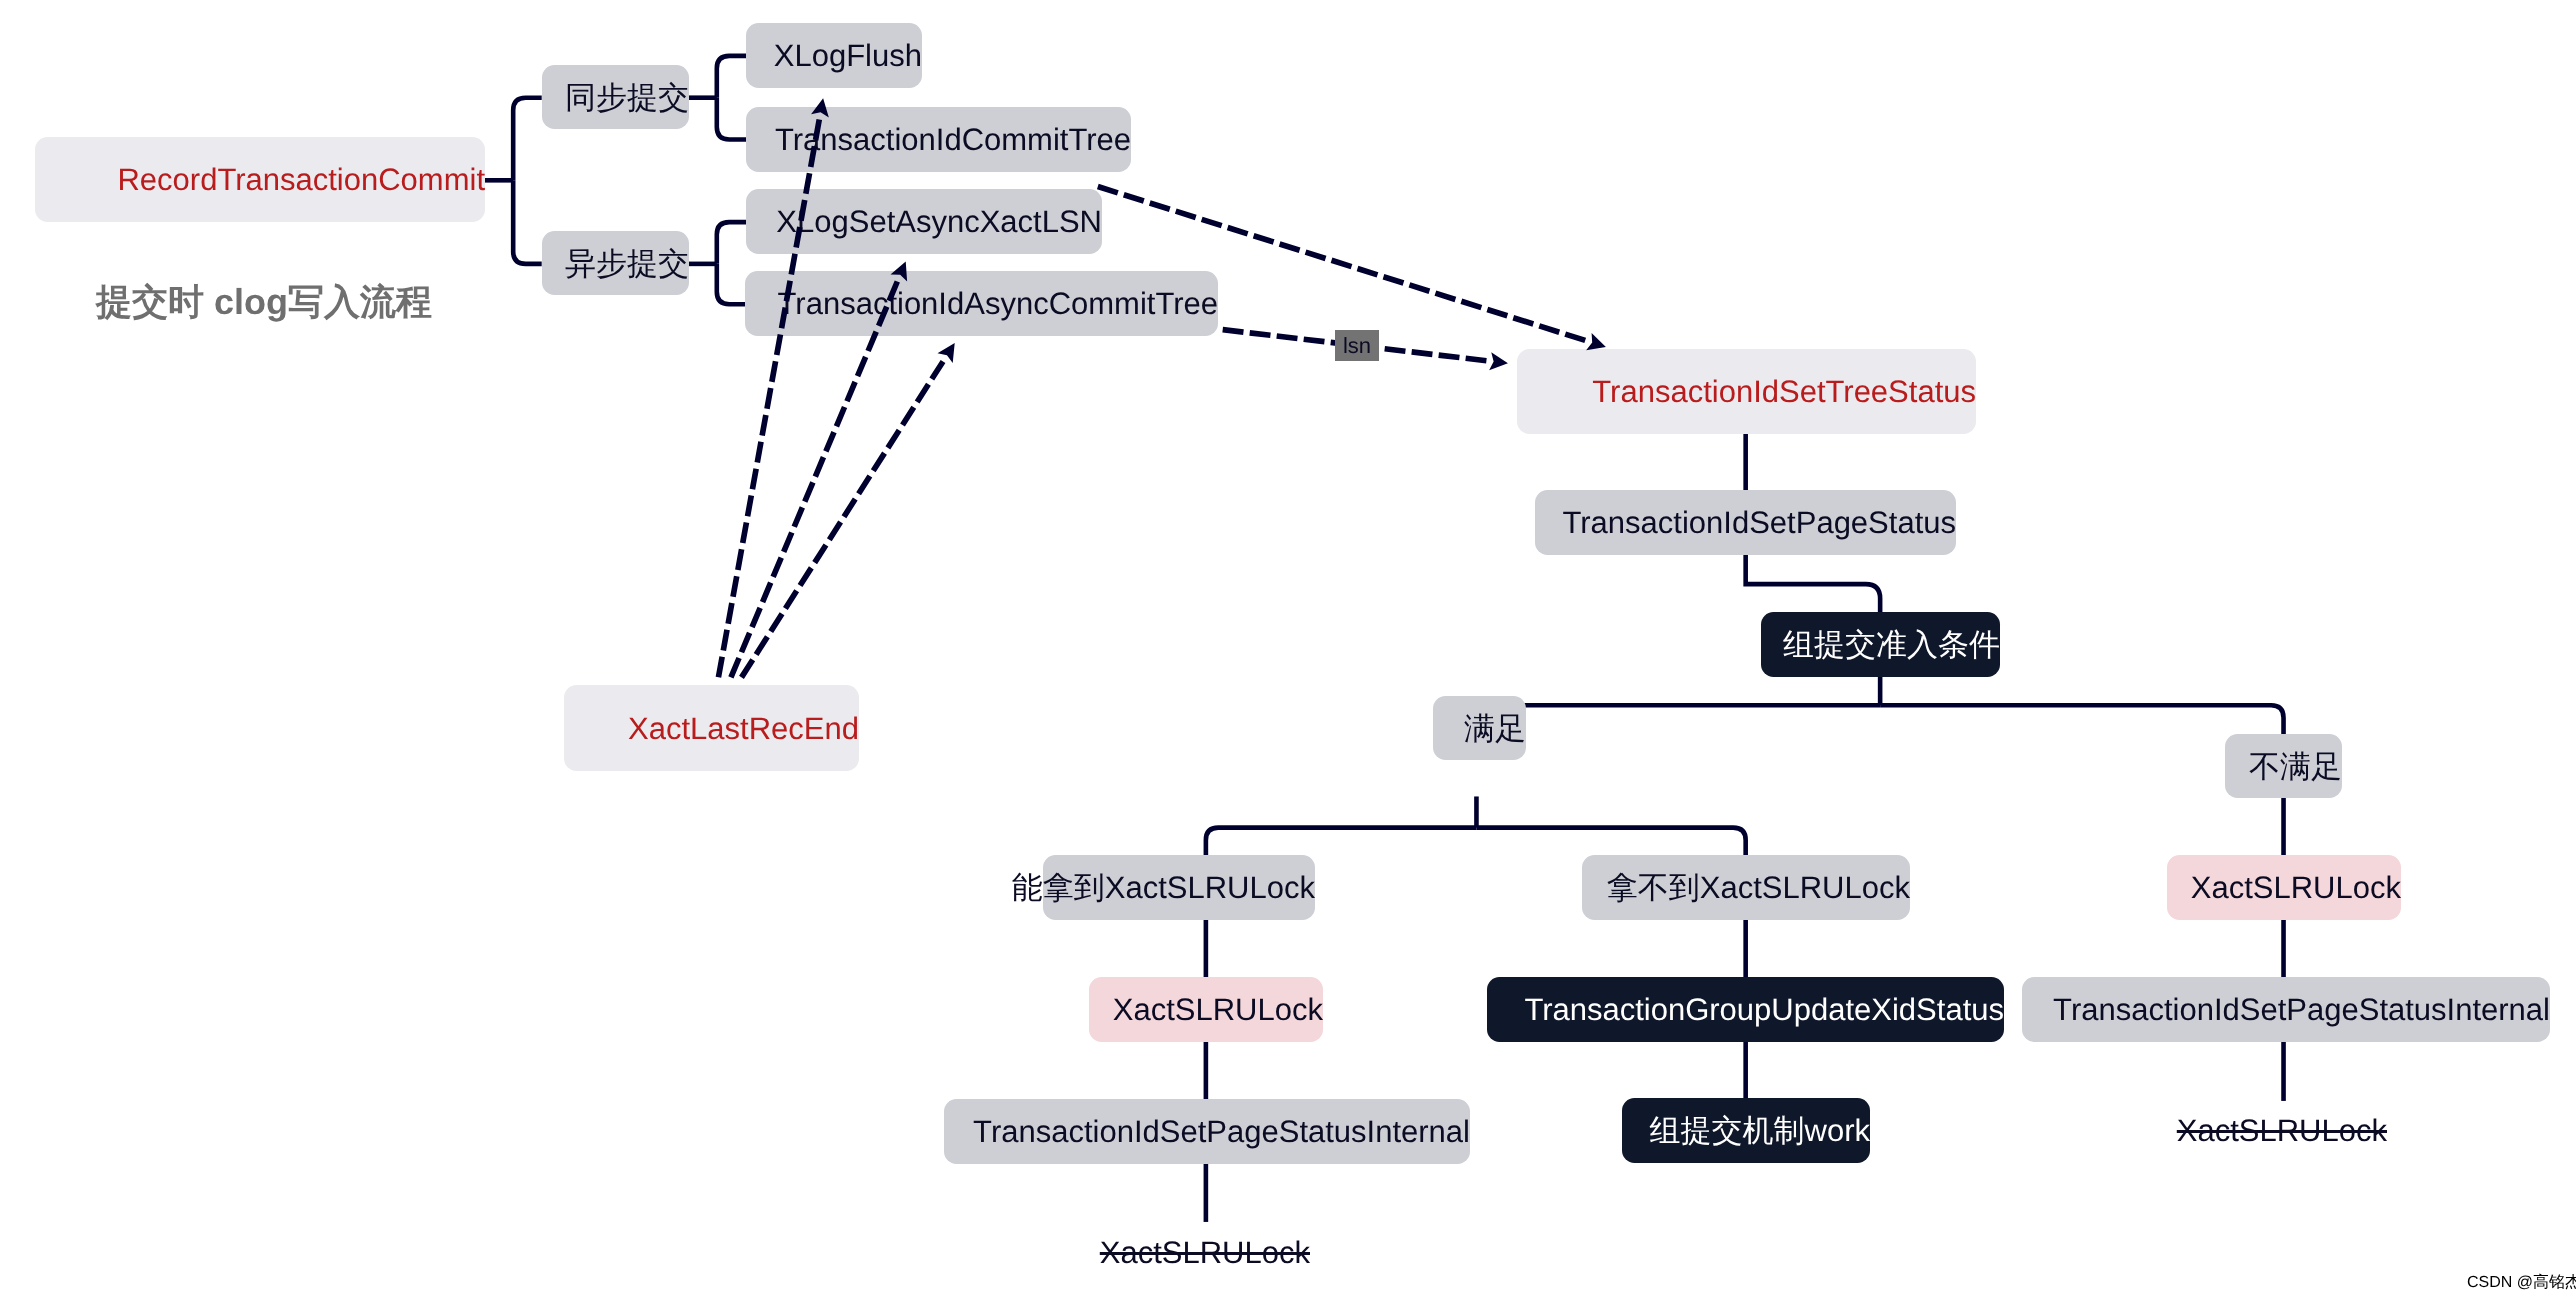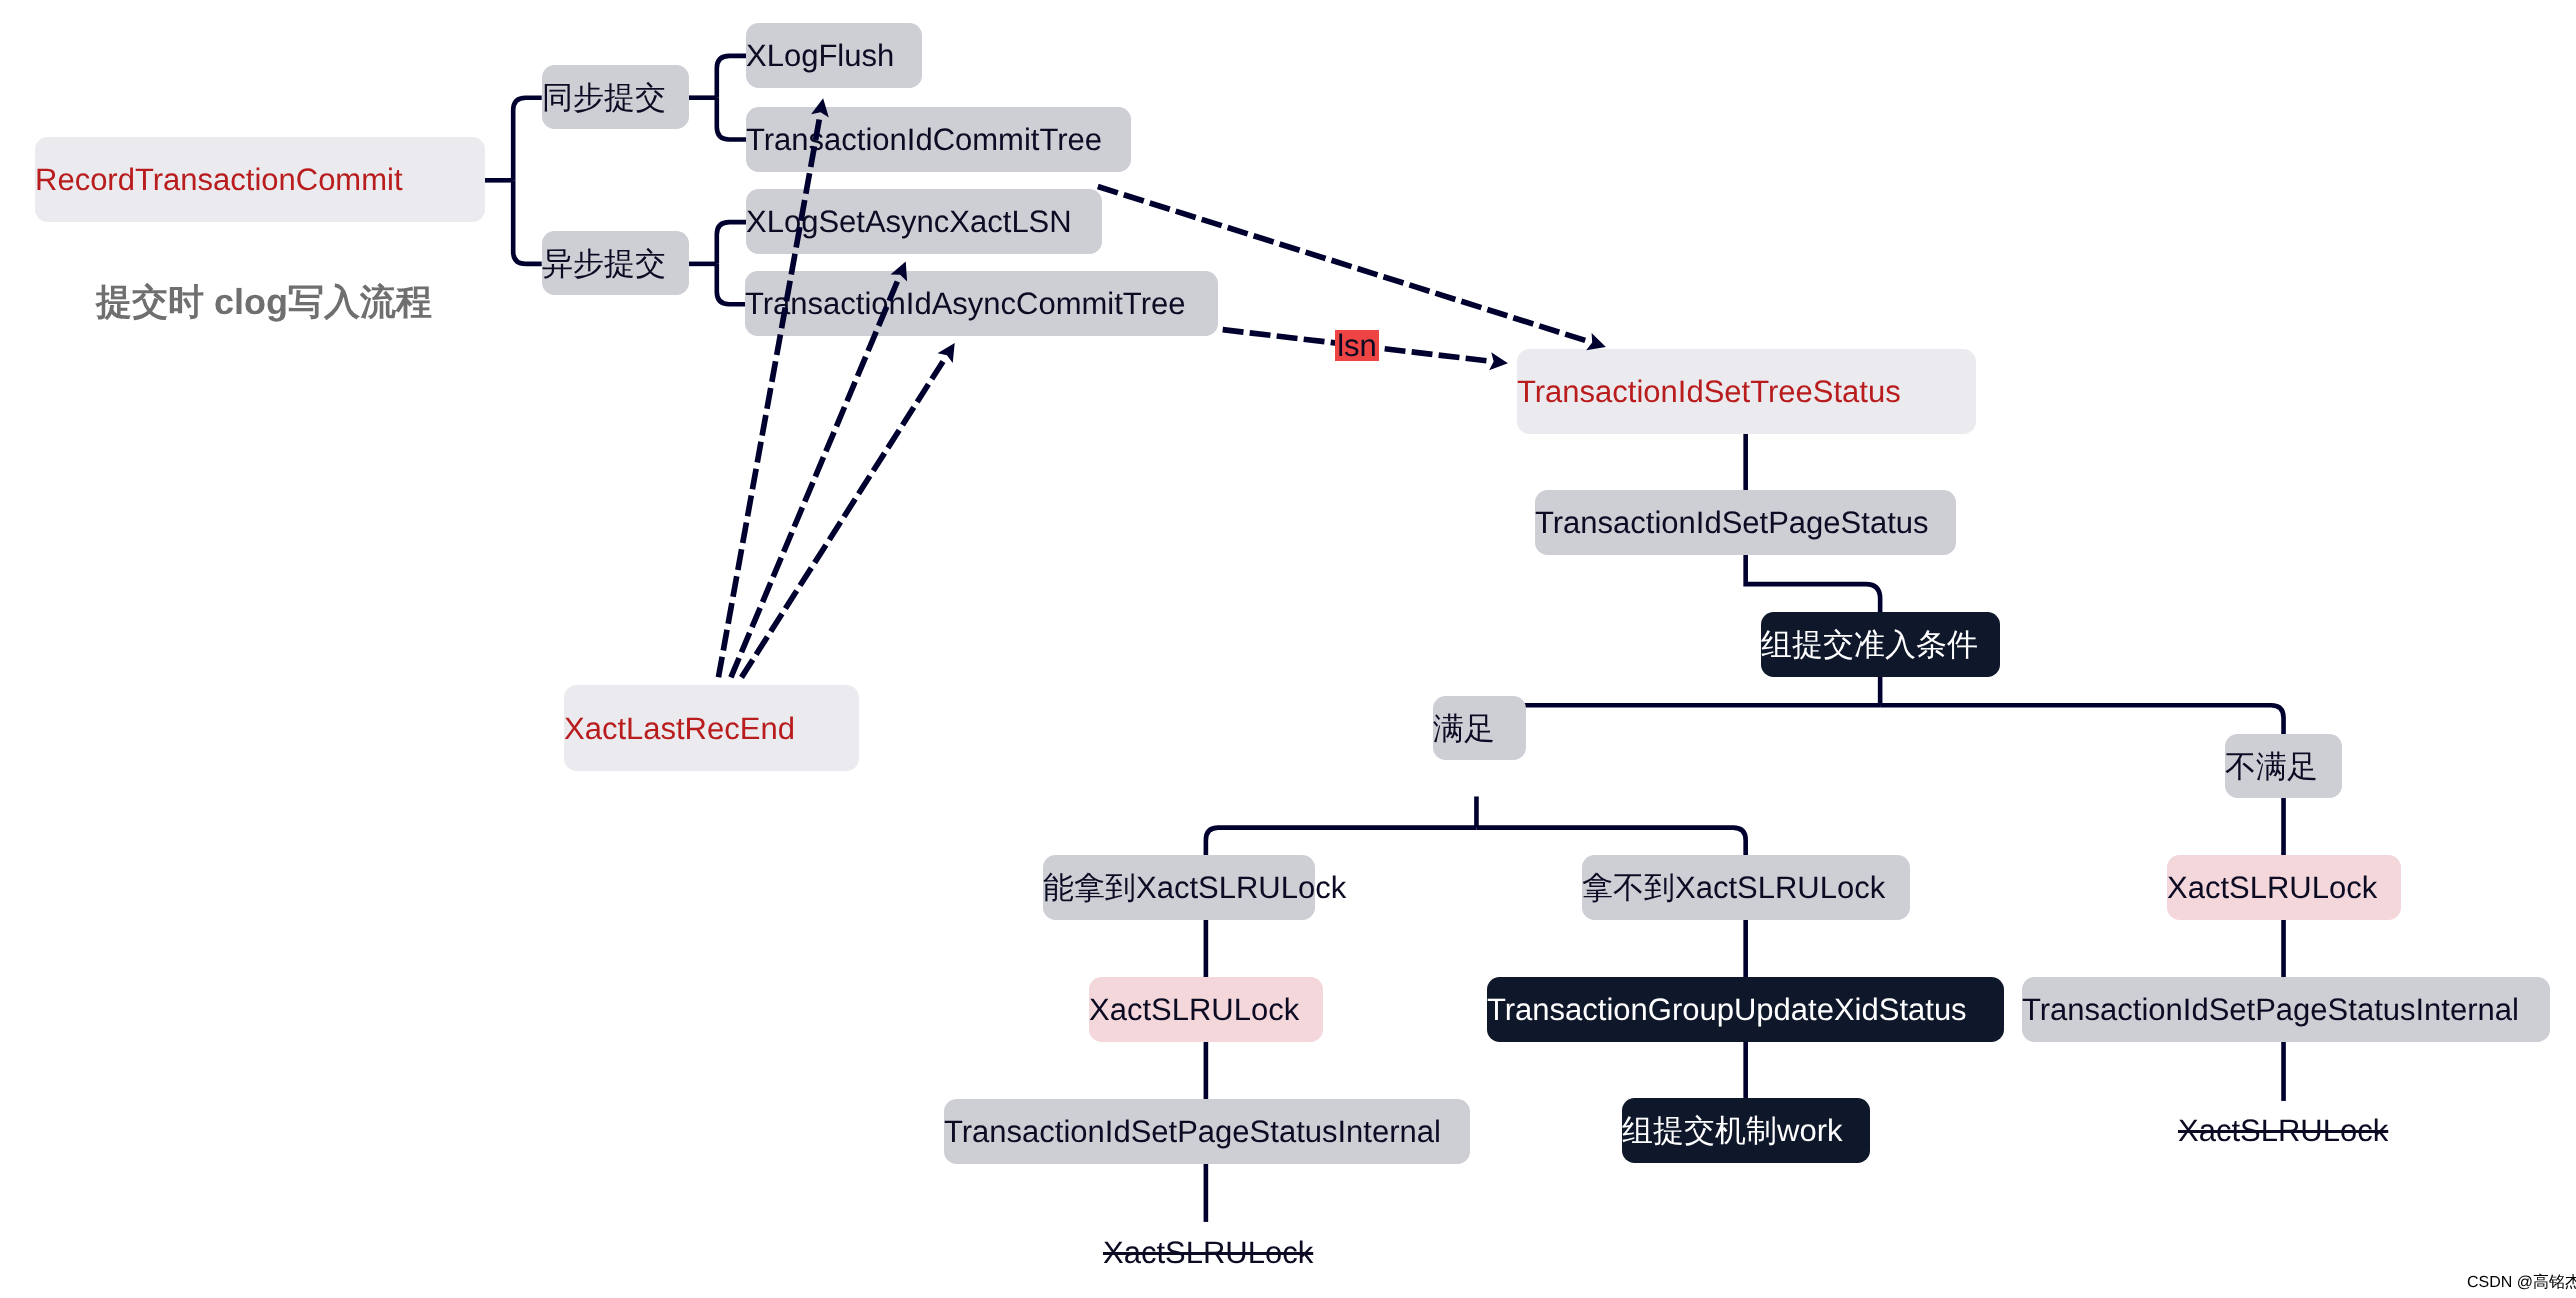--- a/index.html
+++ b/index.html
@@ -6,31 +6,31 @@
   html,body{margin:0;padding:0;background:#ffffff;}
   body{width:2576px;height:1299px;overflow:hidden;
        font-family:"Liberation Sans",sans-serif;
        -webkit-font-smoothing:antialiased;text-rendering:geometricPrecision;}
   #stage{position:relative;width:2576px;height:1299px;background:#ffffff;}
   .wires{position:absolute;left:0;top:0;width:2576px;height:1299px;pointer-events:none;}
   #wires-below{z-index:1;}
   #nodes{position:relative;z-index:2;}
   #wires-above{z-index:3;}
   #labels{position:relative;z-index:4;}
-  .node{position:absolute;display:flex;align-items:center;justify-content:flex-start;
+  .node{position:absolute;display:flex;align-items:center;justify-content:flex-end;
         box-sizing:border-box;border-radius:12.5px;font-size:31px;line-height:1;
         white-space:nowrap;}
   .n-light{background:#ebeaee;color:#b91c1c;}
   .n-gray{background:#cdcfd5;color:#0b0b23;}
   .n-red{background:#0f172a;color:#ffffff;}
   .n-pink{background:#f4d7da;color:#0b0b23;}
   .n-strike{background:transparent;color:#0b0b23;}
   .n-strike span{text-decoration:line-through;text-decoration-thickness:3.4px;}
   .edge-label{position:absolute;display:flex;align-items:center;justify-content:center;
-        font-size:31px;color:#0b0b23;background:#ef4444;white-space:nowrap;line-height:1;}
+        font-size:22px;color:#0b0b23;background:#737373;white-space:nowrap;line-height:1;}
   #caption{position:absolute;z-index:5;font-size:36px;color:#6f6f6f;white-space:nowrap;line-height:1;}
   #watermark{position:absolute;z-index:5;font-size:16px;color:#000000;white-space:nowrap;line-height:1;}
 </style>
 </head>
 <body>
 
 <div id="stage">
   <svg id="wires-below" class="wires" viewBox="0 0 2682 1352" width="2576" height="1299">
     <path d="M 504,187.5 L 534.3,187.5" fill="none" stroke="#00002f" stroke-width="4.8" stroke-linecap="butt"></path>
     <path d="M 534.3,187.5 L 534.3,114.5 Q 534.3,101.5 547.3,101.5 L 564,101.5" fill="none" stroke="#00002f" stroke-width="4.8" stroke-linecap="butt"></path>

